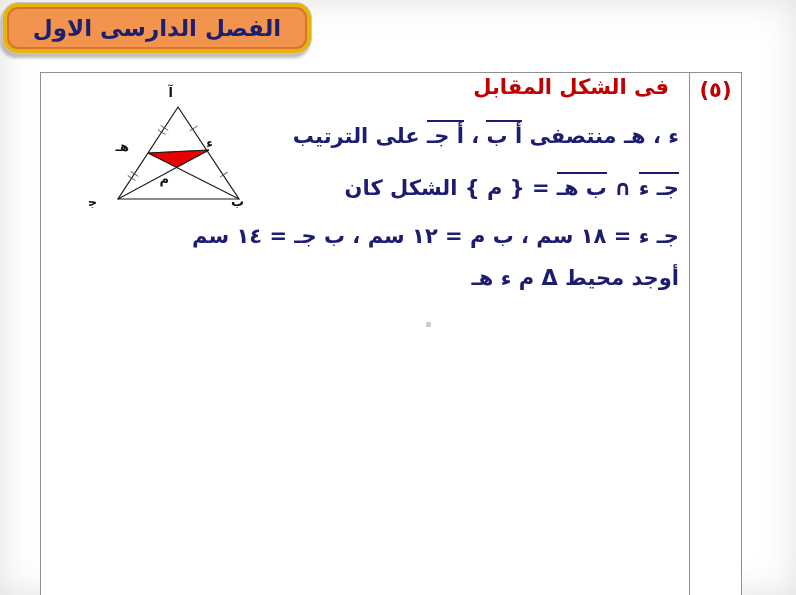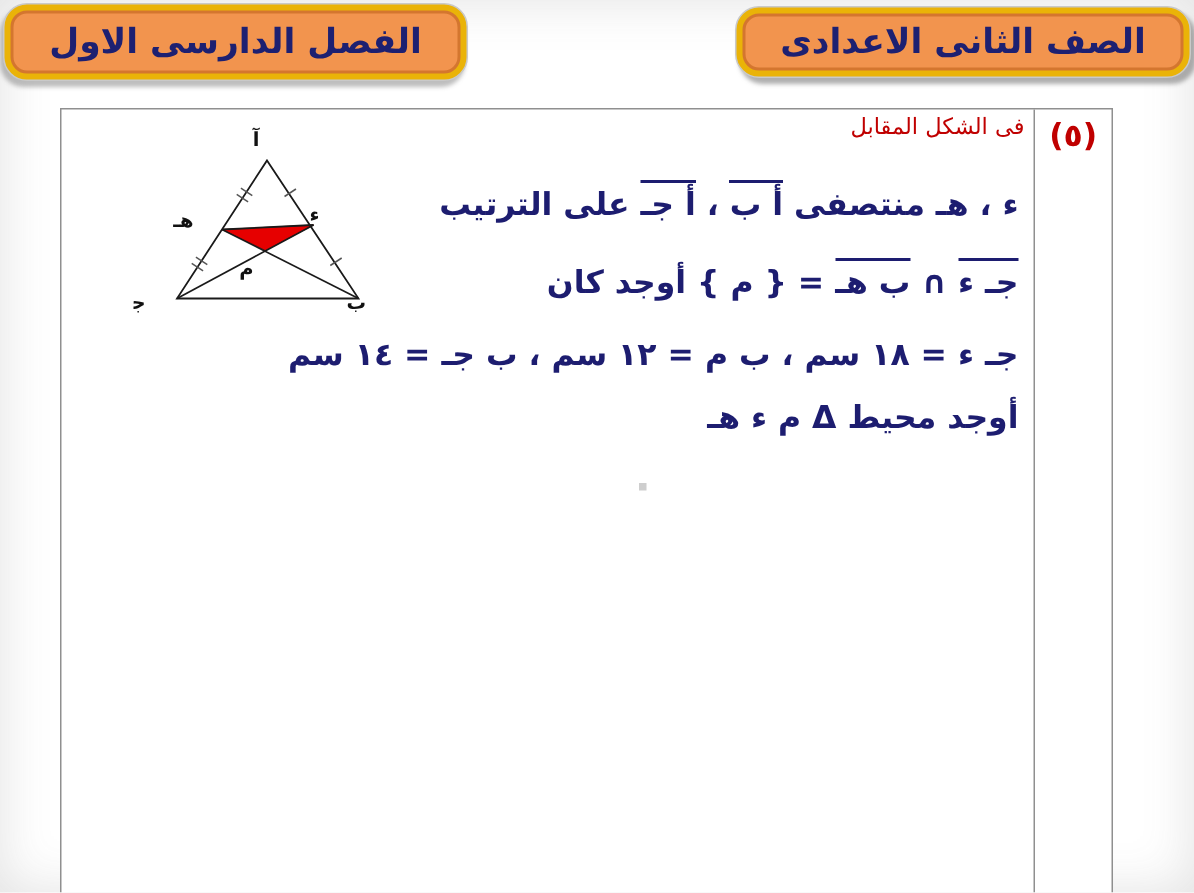--- a/index.html
+++ b/index.html
@@ -61,22 +61,22 @@
   .qcontent{
     position:absolute;top:0;right:52px;left:0;height:100%;
   }
   .qline{
     position:absolute;right:10px;
     direction:rtl;text-align:left;
     color:#1D1D70;font-weight:bold;font-size:21px;
     white-space:nowrap;line-height:1.7;
   }
   .qtitle{
-    position:absolute;right:6px;top:2px;
-    color:#C00000;font-weight:normal;font-size:15px;
+    position:absolute;right:20px;top:2px;
+    color:#C00000;font-weight:bold;font-size:21px;
     direction:rtl;white-space:nowrap;
   }
   .seg{ 
     border-top:2.5px solid #1D1D70;
     padding-top:2px;
   }
   .solution{
     position:absolute;left:242px;top:228px;
     color:#772B85;font-weight:bold;font-size:24px;
     direction:rtl;white-space:nowrap;
@@ -93,25 +93,20 @@
     font-family:"DejaVu Sans", sans-serif;
     font-size:13px;font-weight:bold;fill:#111111;
     direction:rtl;
   }
 </style>
 </head>
 <body>
 
 <div class="slide">
 
-  <div class="hbtn hbtn-right">
-    <div class="pill">
-      <span>الصف الثانى الاعدادى</span>
-    </div>
-  </div>
 
   <div class="hbtn hbtn-left">
     <div class="pill">
       <span>الفصل الدارسى الاول</span>
     </div>
   </div>
 
   <div class="qbox">
 
     <div class="numcell">
@@ -156,21 +151,21 @@
         <text x="80" y="108">م</text>
       </svg>
 
       <div class="qtitle">فى الشكل المقابل</div>
 
       <div class="qline" style="top:46px;">
         <span>ء ، هـ منتصفى </span><span class="seg">أ ب</span><span> ، </span><span class="seg">أ جـ</span><span> على الترتيب</span>
       </div>
 
       <div class="qline" style="top:98px;">
-        <span class="seg">جـ ء</span><span> ∩ </span><span class="seg">ب هـ</span><span> = { م }  أوجد كان</span>
+        <span class="seg">جـ ء</span><span> ∩ </span><span class="seg">ب هـ</span><span> = { م }  الشكل كان</span>
       </div>
 
       <div class="qline" style="top:146px;">جـ ء = ١٨ سم ، ب م = ١٢ سم ، ب جـ = ١٤ سم</div>
 
       <div class="qline" style="top:188px;">أوجد محيط Δ م ء هـ</div>
 
       <div class="stray-dot"></div>
 
     </div>
   </div>

